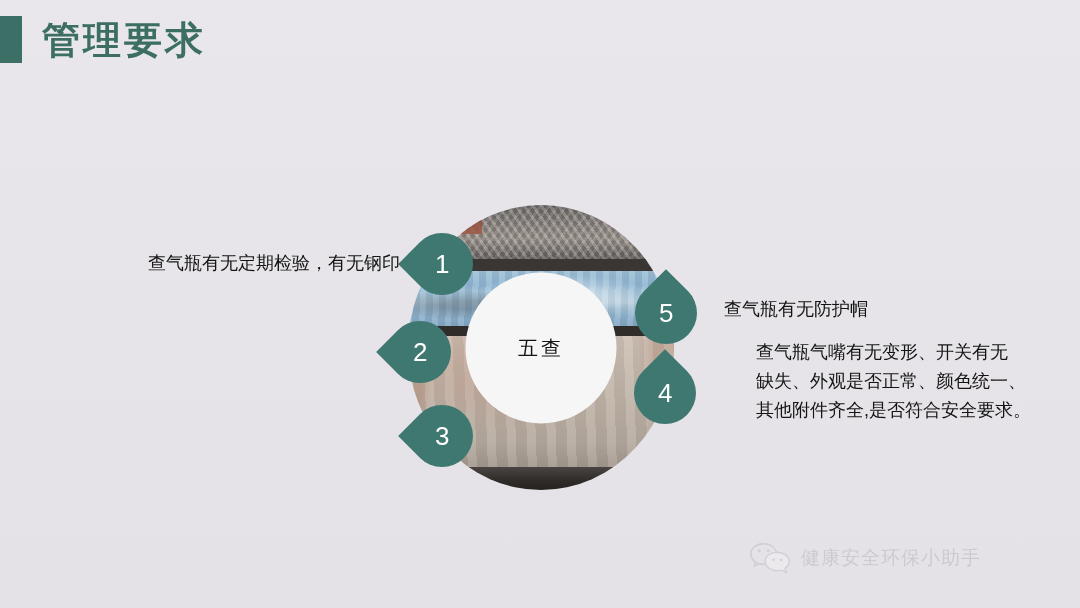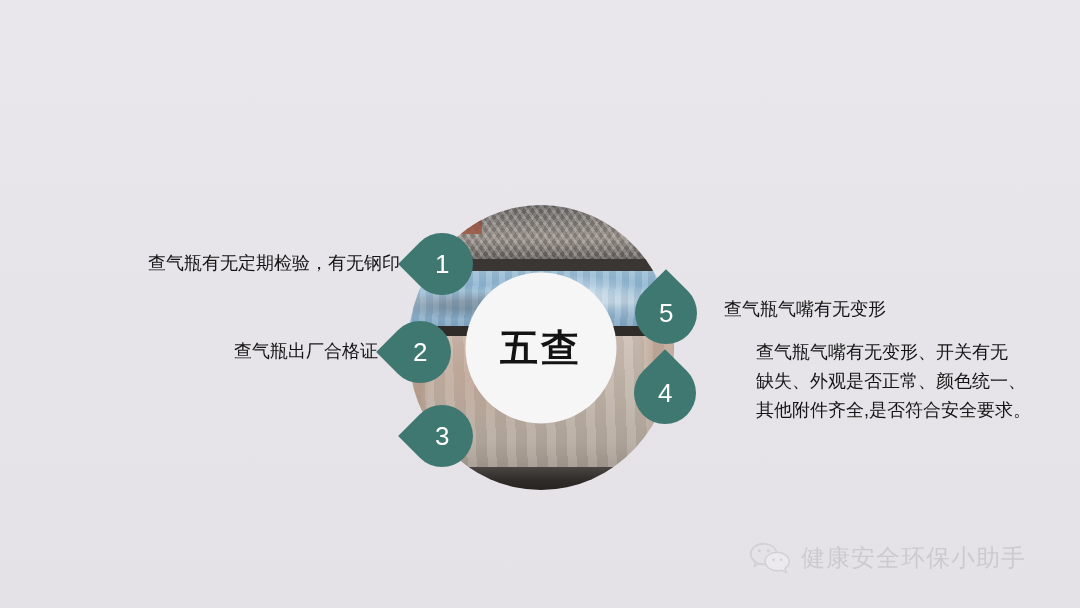--- a/index.html
+++ b/index.html
@@ -122,22 +122,22 @@
     transform: translate(-50%,-50%);
     width: 151px;
     height: 151px;
     border-radius: 50%;
     background: #f6f6f7;
     display: flex;
     align-items: center;
     justify-content: center;
   }
   .donut-label {
-    font-size: 38px;
-    font-weight: bold;
+    font-size: 20px;
+    font-weight: normal;
     color: #131313;
     letter-spacing: 3px;
   }
 
   
   .badge {
     position: absolute;
     width: 62px;
     height: 62px;
     background: #3e7871;
@@ -176,32 +176,36 @@
   .watermark {
     position: absolute;
     left: 748px;
     top: 541px;
     display: flex;
     align-items: center;
     gap: 9px;
     opacity: .55;
   }
   .wm-text {
-    font-size: 24px;
+    font-size: 19px;
     color: #b9b7bd;
     letter-spacing: 1px;
     white-space: nowrap;
   }
   .wm-icon { width: 44px; height: 34px; display:block; }
 </style>
 </head>
 <body>
 
 <div class="slide">
 
+  <div class="header">
+    <div class="header-bar"></div>
+    <div class="header-title">管理要求</div>
+  </div>
 
   <div class="donut-wrap">
     <div class="donut-photo">
       <div class="band b-plate"></div>
       <div class="band b-rust"></div>
       <div class="band b-dark1"></div>
       <div class="band b-blue"></div>
       <div class="band b-dark2"></div>
       <div class="band b-body"></div>
       <div class="band b-bottom"></div>
@@ -212,30 +216,29 @@
   </div>
 
   <div class="badge point-left" style="left:411px; top:233px;">
     <span>1</span>
   </div>
   <div class="callout left" style="left:40px; top:249px; width:360px;">查气瓶有无定期检验，有无钢印</div>
 
   <div class="badge point-left" style="left:389px; top:321px;">
     <span>2</span>
   </div>
-  <div class="callout left" style="left:30px; top:337px; width:348px;">查气瓶出厂合格证</div>
 
   <div class="badge point-left" style="left:411px; top:405px;">
     <span>3</span>
   </div>
 
   <div class="badge point-right" style="left:635px; top:282px;">
     <span>5</span>
   </div>
-  <div class="callout right" style="left:724px; top:295px; width:310px;">查气瓶气嘴有无变形</div>
+  <div class="callout right" style="left:724px; top:295px; width:310px;">查气瓶有无防护帽</div>
 
   <div class="badge point-right" style="left:634px; top:362px;">
     <span>4</span>
   </div>
   <div class="callout right" style="left:724px; top:338px; width:316px;margin-left:32px;">查气瓶气嘴有无变形、开关有无
 缺失、外观是否正常、颜色统一、
 其他附件齐全,是否符合安全要求。</div>
 
   <div class="watermark">
     <svg class="wm-icon" viewBox="0 0 48 38">

